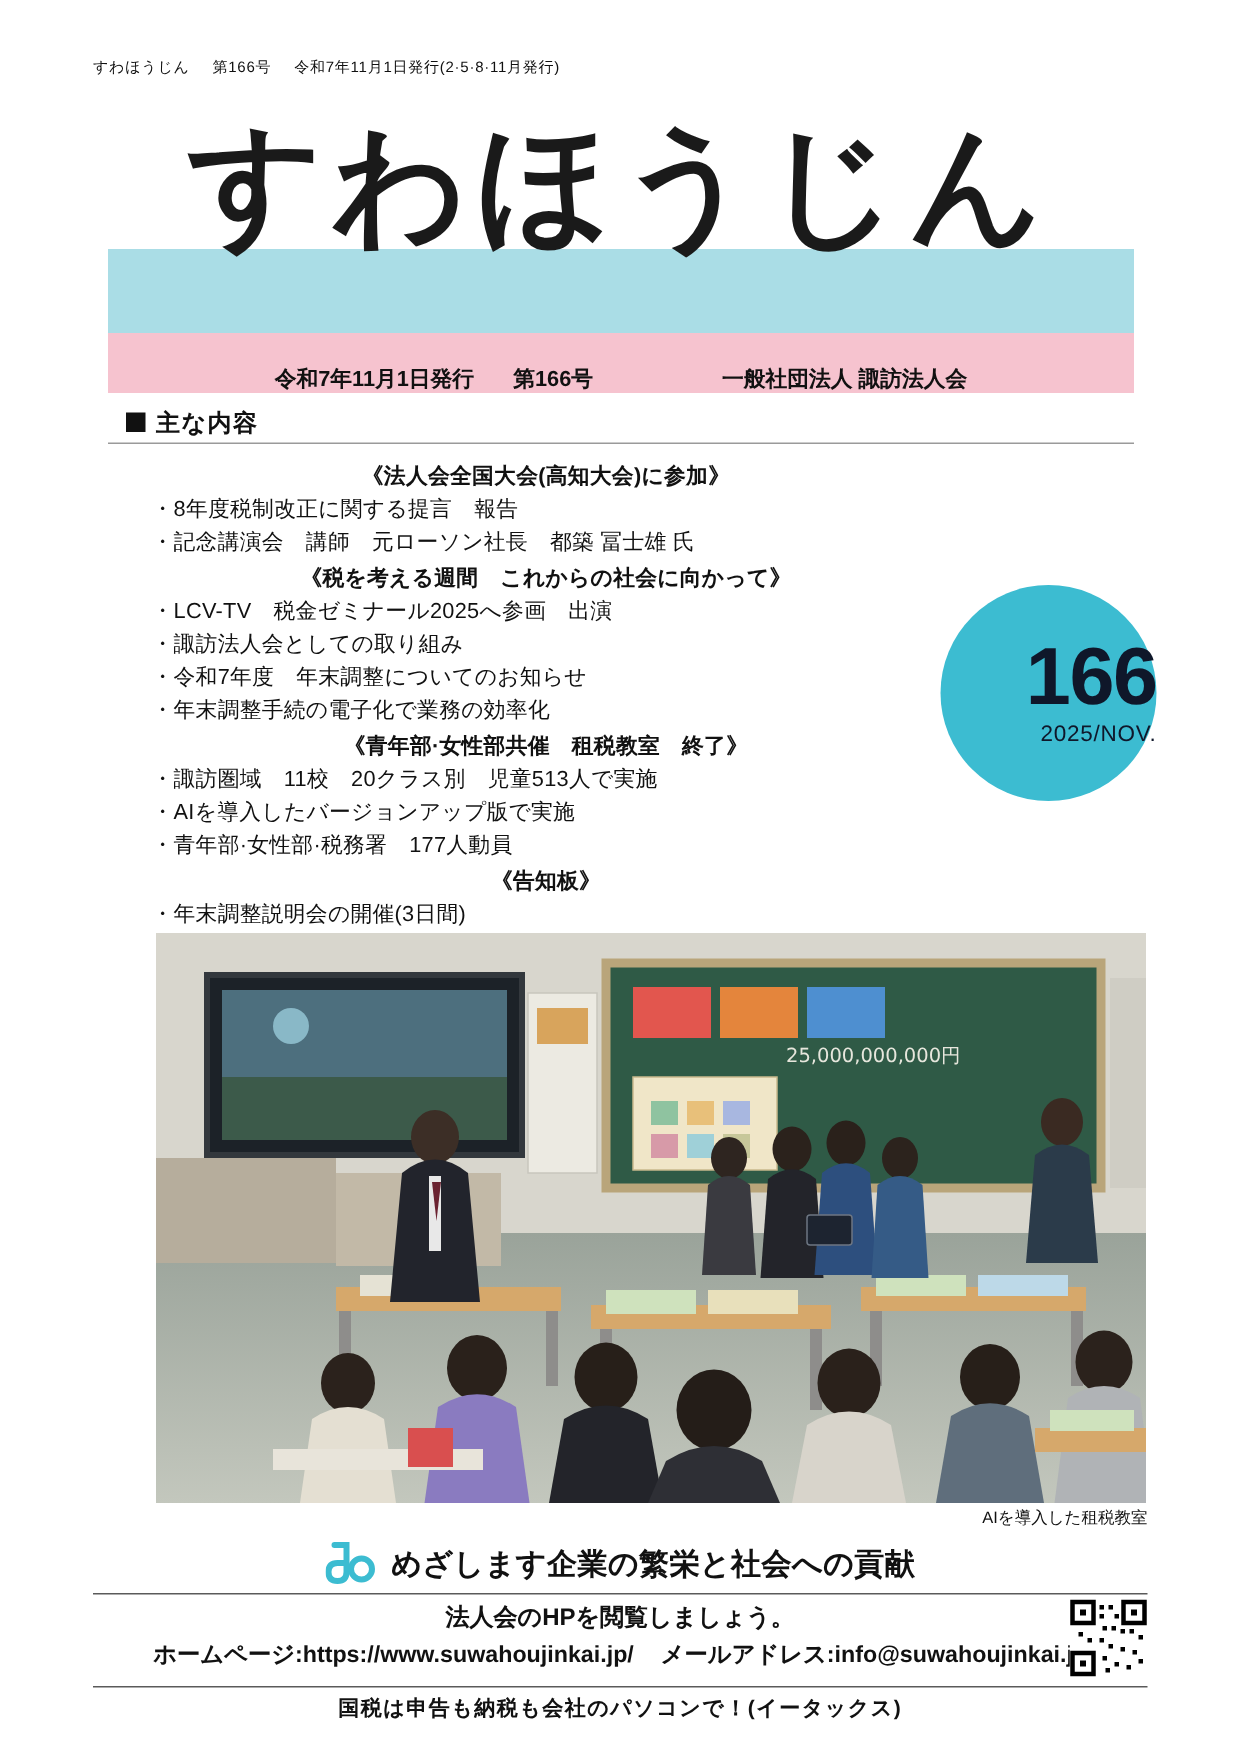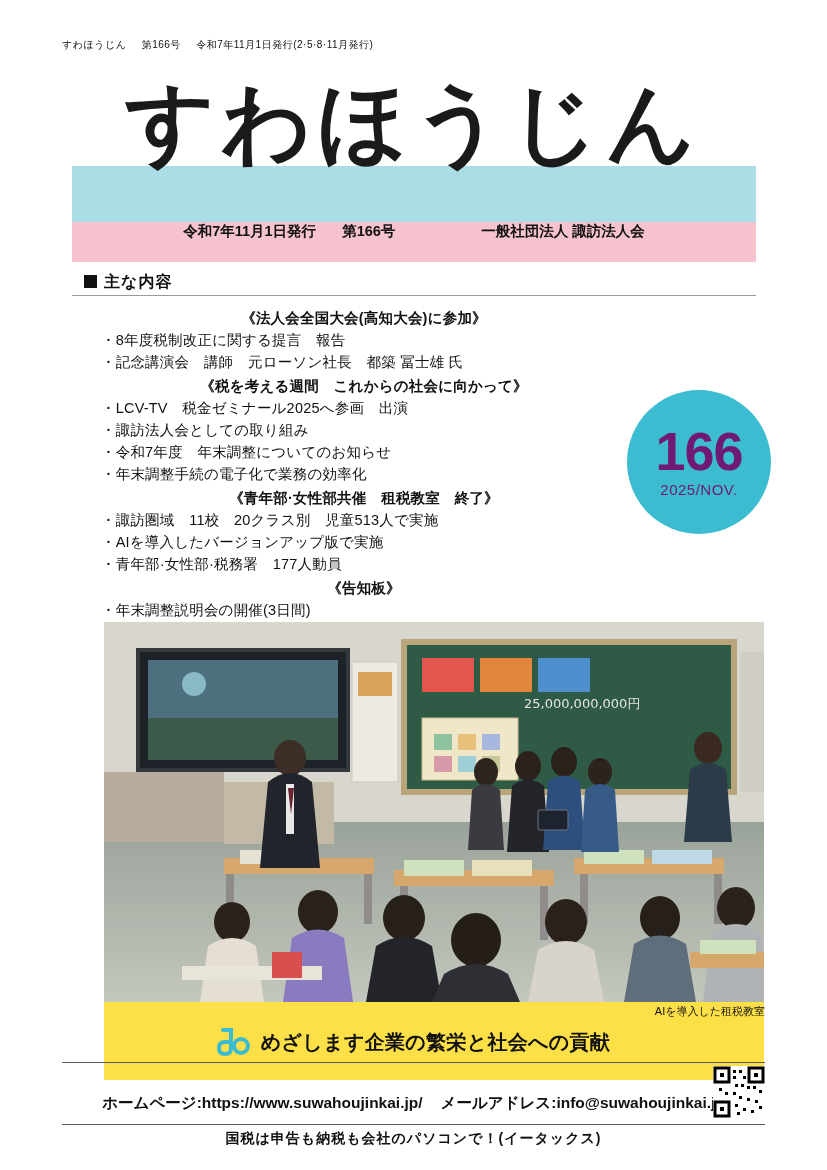--- a/index.html
+++ b/index.html
@@ -57,21 +57,21 @@
     white-space: nowrap;
   }
   .pink-band {
     position: absolute;
     left: 72px;
     top: 222px;
     width: 684px;
     height: 40px;
     background: #f6c3cf;
     display: flex;
-    align-items: flex-start;
+    align-items: flex-end;
     justify-content: center;
     gap: 64px;
     font-size: 14.5px;
     font-weight: bold;
     color: #111;
   }
   .pink-band .date-part span { margin-right: 22px; }
 
   
   .contents-head {
@@ -123,47 +123,47 @@
 
   
   .circle {
     position: absolute;
     right: 56px;
     top: 390px;
     width: 144px;
     height: 144px;
     border-radius: 50%;
     background: #3cbcd1;
-    color: #701a75;
+    color: #0f172a;
     display: flex;
     flex-direction: column;
-    align-items: center;
+    align-items: flex-end;
     justify-content: center;
   }
   .circle .num {
     font-size: 54px;
     font-weight: bold;
     line-height: 0.95;
     letter-spacing: -1px;
   }
   .circle .sub {
     font-size: 15px;
     letter-spacing: 0.5px;
     margin-top: 4px;
   }
 
   
   .photo {
     position: absolute;
     left: 104px;
     top: 622px;
     width: 660px;
-    height: 458px;
+    height: 380px;
     overflow: hidden;
-    background: #fde047;
+    background: #22c55e;
   }
   .photo svg { display: block; }
   .photo-caption {
     position: absolute;
     left: 560px;
     top: 1004px;
     width: 205px;
     text-align: right;
     font-size: 11px;
     color: #111;
@@ -406,20 +406,21 @@
       <svg width="34" height="28" viewBox="0 0 34 28" xmlns="http://www.w3.org/2000/svg">
         <path d="M6 2 L14 2 L14 20 Q14 26 8 26 Q2 26 2 20 Q2 14 8 14 L12 14" fill="none" stroke="#3cbcd1" stroke-width="4" stroke-linecap="round"></path>
         <circle cx="24" cy="18" r="7" fill="none" stroke="#3cbcd1" stroke-width="4"></circle>
       </svg>
     </span>
     <span class="text">めざします企業の繁栄と社会への貢献</span>
   </div>
 
   <div class="rule r1"></div>
 
+  <div class="hp-line">法人会のHPを閲覧しましょう。</div>
 
   <div class="mail-line">
     <span>ホームページ:https://www.suwahoujinkai.jp/</span><span class="gap"></span><span>メールアドレス:info@suwahoujinkai.jp</span>
   </div>
 
   <div class="qr">
     <svg width="52" height="52" viewBox="0 0 52 52" xmlns="http://www.w3.org/2000/svg">
       <rect width="52" height="52" fill="#ffffff"></rect>
       <rect x="2" y="2" width="14" height="14" fill="none" stroke="#000" stroke-width="3"></rect>
       <rect x="7" y="7" width="4" height="4" fill="#000"></rect>

